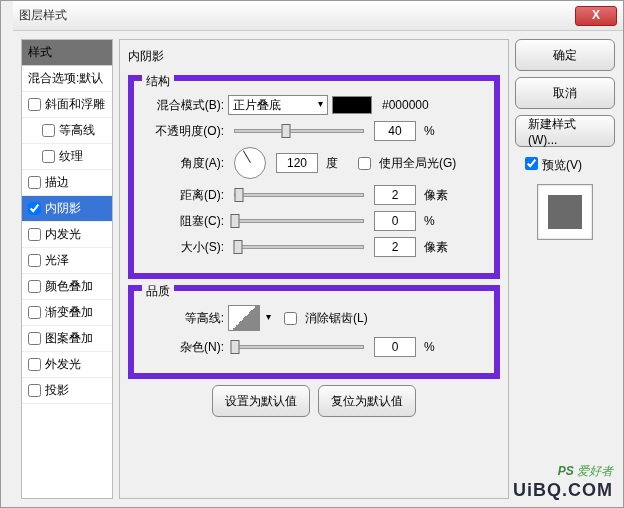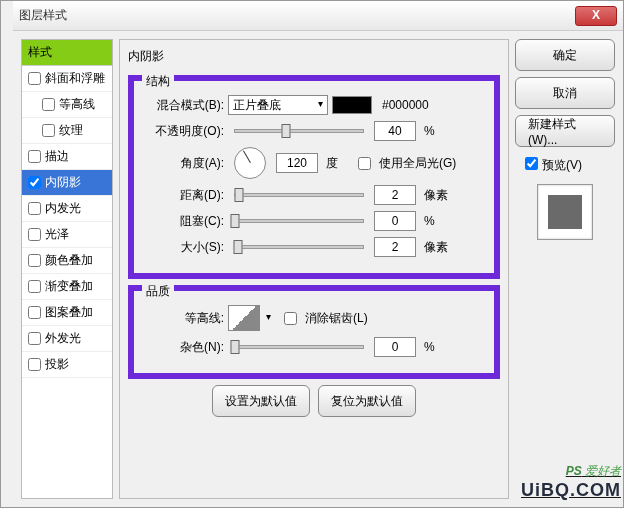--- a/index.html
+++ b/index.html
@@ -3,21 +3,21 @@
 <meta charset="utf-8">
 <style>
 * { box-sizing: border-box; margin: 0; padding: 0; font-family: "Microsoft YaHei", "SimSun", Tahoma, sans-serif; font-size: 12px; }
 body { background: #f0f0f0; width: 624px; height: 508px; overflow: hidden; }
 .dialog { width: 624px; height: 508px; background: #f0f0f0; border: 1px solid #999; position: relative; padding-left: 12px; }
 .titlebar { height: 30px; background: linear-gradient(#fff, #e8e8e8); display: flex; align-items: center; padding: 0 6px; border-bottom: 1px solid #ccc; }
 .titlebar .title { flex: 1; color: #333; }
 .close-btn { width: 42px; height: 20px; background: linear-gradient(#e07070, #c83838); border: 1px solid #a02020; border-radius: 3px; color: #fff; text-align: center; line-height: 17px; font-weight: bold; cursor: pointer; }
 .content { display: flex; padding: 8px; gap: 6px; height: calc(100% - 30px); }
 .left-panel { width: 92px; border: 1px solid #bbb; background: #fff; display: flex; flex-direction: column; }
-.left-header { background: #84cc16; padding: 4px 6px; border-bottom: 1px solid #ccc; }
+.left-header { background: #737373; padding: 4px 6px; border-bottom: 1px solid #ccc; }
 .left-item { padding: 4px 6px; border-bottom: 1px solid #eee; display: flex; align-items: center; gap: 4px; cursor: pointer; }
 .left-item.indent { padding-left: 20px; }
 .left-item.selected { background: #3875d7; color: #fff; }
 .left-item input[type=checkbox] { width: 13px; height: 13px; }
 .mid-panel { flex: 1; border: 1px solid #bbb; background: #f0f0f0; padding: 8px; }
 .group { border: 6px solid #6d28d9; margin-bottom: 6px; padding: 8px 10px 10px; position: relative; }
 .group-title { position: absolute; top: -8px; left: 8px; background: #f0f0f0; padding: 0 4px; }
 .row { display: flex; align-items: center; margin: 6px 0; gap: 4px; }
 .label { width: 80px; text-align: right; }
 .select { height: 20px; border: 1px solid #888; background: #fff; padding: 0 18px 0 4px; position: relative; min-width: 100px; display: inline-flex; align-items: center; }
@@ -33,36 +33,39 @@
 .chk { display: flex; align-items: center; gap: 8px; }
 .contour-box { width: 32px; height: 26px; border: 1px solid #888; background: linear-gradient(135deg, #fff 50%, #888 50%); position: relative; }
 .contour-box::after { content: "▾"; position: absolute; right: -12px; top: 5px; font-size: 10px; }
 .btn-row { display: flex; justify-content: center; gap: 8px; margin-top: 6px; }
 .btn { height: 32px; padding: 0 12px; border: 1px solid #888; background: linear-gradient(#fdfdfd, #e0e0e0); border-radius: 6px; cursor: pointer; display: inline-flex; align-items: center; }
 .right-panel { width: 100px; display: flex; flex-direction: column; gap: 6px; align-items: stretch; }
 .right-panel .btn { width: 100%; justify-content: center; }
 .preview-chk { display: flex; align-items: flex-start; gap: 4px; margin: 4px 0 4px 10px; }
 .preview-box { width: 56px; height: 56px; border: 1px solid #999; background: #fff; margin: 0 auto; box-shadow: inset 0 0 2px rgba(0,0,0,.3); display: flex; align-items: center; justify-content: center; }
 .preview-inner { width: 34px; height: 34px; background: #6a6a6a; }
-.watermark { position: absolute; right: 2px; bottom: 6px; display: flex; flex-direction: column; align-items: flex-end; opacity: .9; pointer-events: none; text-decoration: underline; }
+.watermark { position: absolute; right: 10px; bottom: 6px; display: flex; flex-direction: column; align-items: flex-end; opacity: .9; pointer-events: none; }
 .wm1 { color: #3a9b3a; font-family: Georgia, serif; font-style: italic; font-size: 16px; }
 .wm1 .ps { color: #2c7d2c; font-weight: bold; }
 .wm2 { color: #0f172a; font-family: Arial, sans-serif; font-weight: bold; font-size: 18px; letter-spacing: 1px; }
 </style>
 </head>
 <body>
 
 <div class="dialog">
   <div class="titlebar">
     <span class="title">图层样式</span>
     <div class="close-btn">X</div>
   </div>
   <div class="content">
     <div class="left-panel">
       <div class="left-header">样式</div>
+      <div class="left-item">
+        <span>混合选项:默认</span>
+      </div>
       <div id="sidebar-items">
           <div class="left-item">
             <input type="checkbox" style="">
             <span>斜面和浮雕</span>
           </div>
           <div class="left-item indent">
             <input type="checkbox" style="">
             <span>等高线</span>
           </div>
           <div class="left-item indent">

